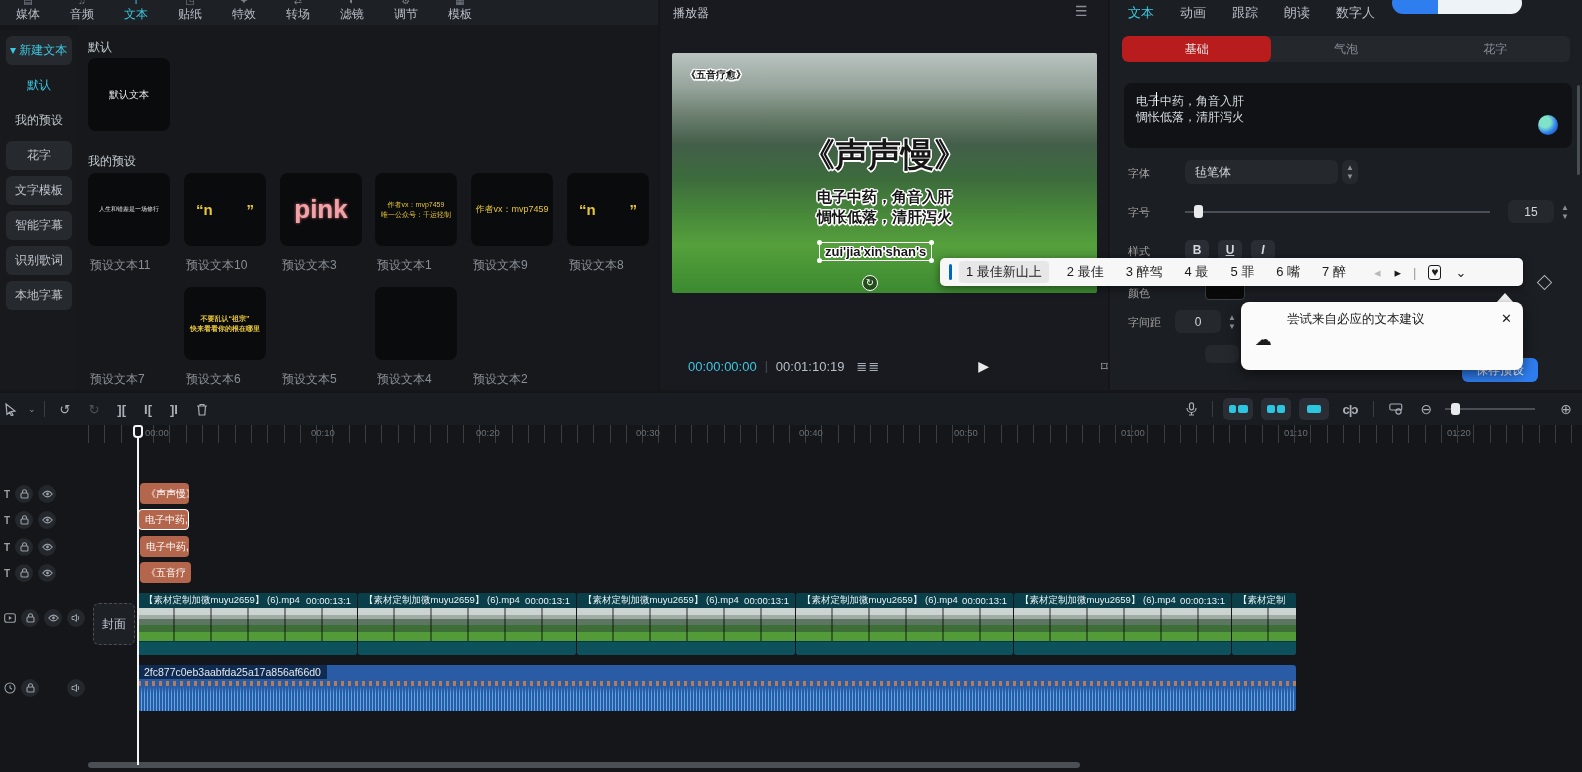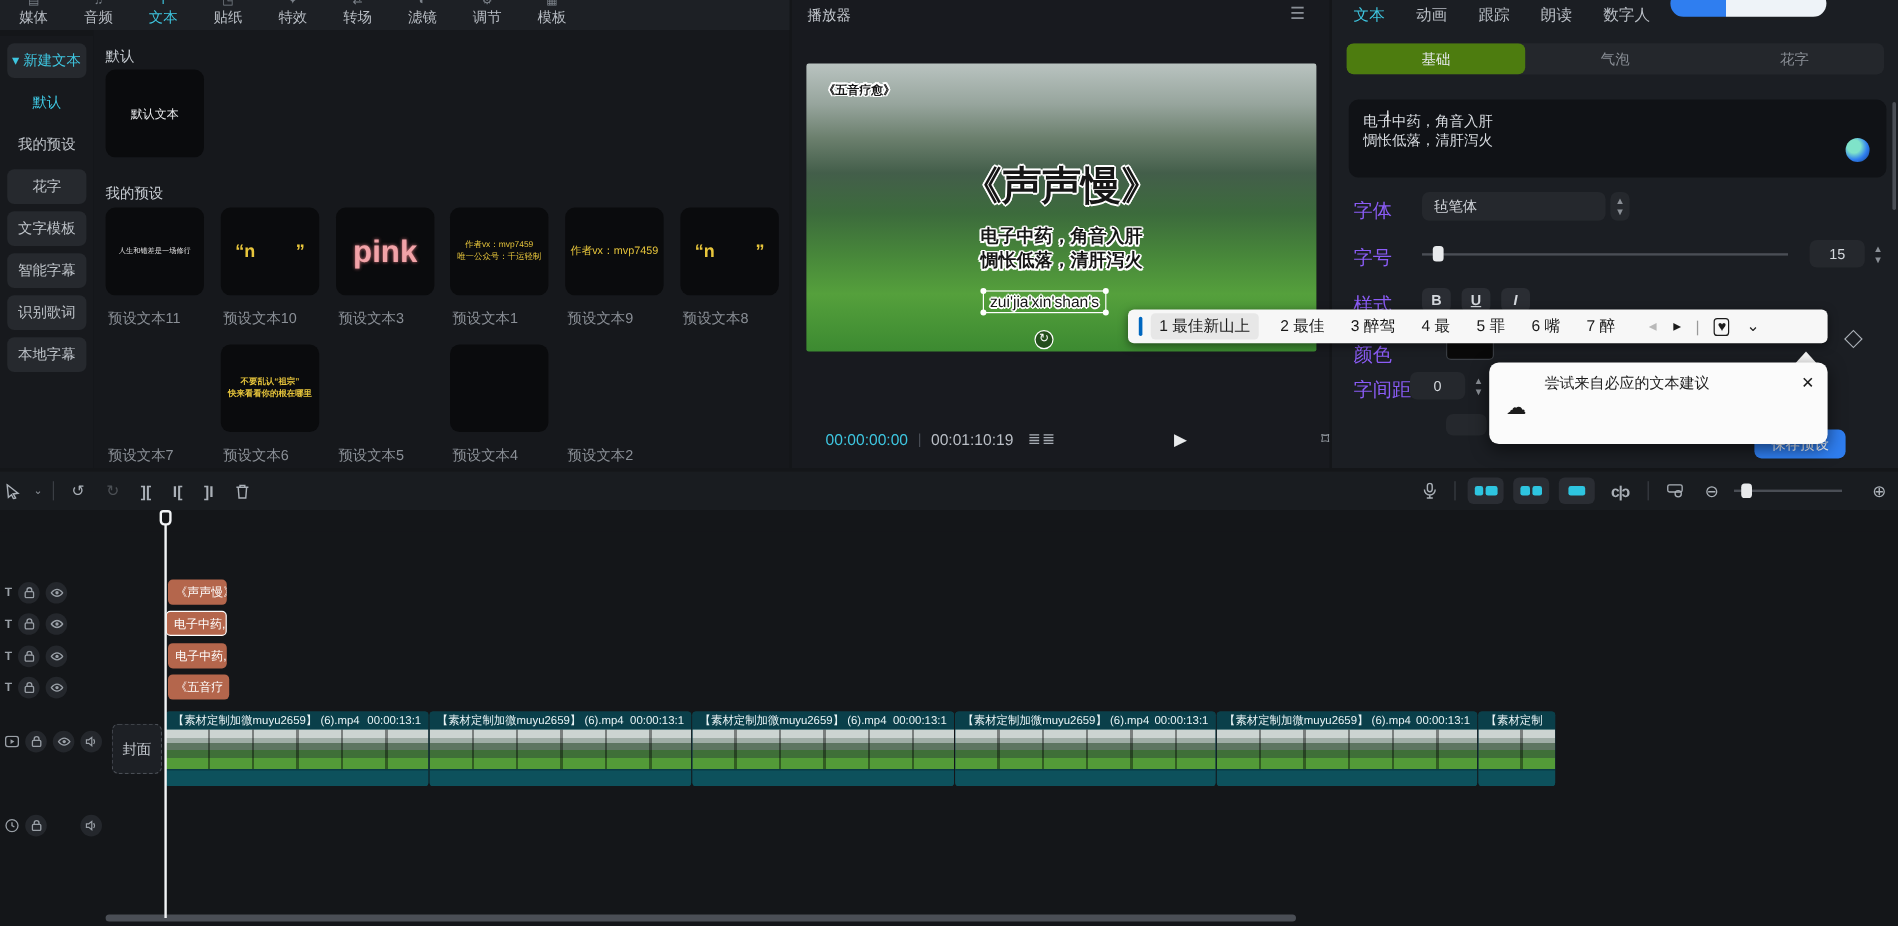--- a/index.html
+++ b/index.html
@@ -43,23 +43,23 @@
 .tc-grey{color:#b9bec5;font-size:13px}
 .pc-icon{color:#a7adb4;font-size:13px}
 .ratio-box{border:1.5px solid #a7adb4;border-radius:3px;color:#cfd3d8;font-size:10px;padding:0 3px;line-height:13px}
 
 
 #inspector{left:1110px;top:0;width:472px;height:390px;background:#1b1e23}
 .insp-tab{font-size:13px;color:#b9bec5;margin-right:26px}
 .insp-tab.active{color:#3ec6e0}
 #subtabs{display:flex;background:#24272c;border-radius:6px;overflow:hidden;height:26px}
 .subtab{flex:1;display:flex;align-items:center;justify-content:center;color:#8a8f96;font-size:12px}
-.subtab.active{background:#4d7c0f;color:#e6e9ec;border-radius:6px}
+.subtab.active{background:#b91c1c;color:#e6e9ec;border-radius:6px}
 #ta{background:#101216;border-radius:8px;color:#d8dce1;font-size:12px;line-height:1.35;padding:10px 12px;white-space:pre-line}
-.ctl-label{color:#8b5cf6;font-size:16px}
+.ctl-label{color:#a3a3a3;font-size:11px}
 .ctl-box{background:#25282d;border-radius:6px;color:#d4d8dd;font-size:12px;display:flex;align-items:center}
 .stepper{color:#8a8f96;font-size:8px;line-height:1;display:flex;flex-direction:column;align-items:center;justify-content:center;gap:1px}
 .style-btn{background:#2a2d33;border-radius:5px;width:24px;height:20px;display:flex;align-items:center;justify-content:center;color:#d4d8dd;font-size:12px;font-weight:bold}
 #save-btn{background:#2f7ef0;color:#fff;border:none;border-radius:6px;font-size:12px;height:24px;padding:0 14px}
 
 
 #ime{left:940px;top:258px;width:583px;height:28px;background:#f7f7f7;border-radius:5px;box-shadow:0 2px 8px rgba(0,0,0,.5);display:flex;align-items:center;color:#1b1b1b;font-size:13px;z-index:9}
 .cand{margin-right:22px;white-space:nowrap}
 .cand-first{background:#e7e7e7;border-radius:4px;padding:2px 7px;margin-right:18px}
 #ime-accent{width:3px;height:16px;background:#0067c0;border-radius:2px;margin:0 7px 0 9px}
@@ -213,21 +213,21 @@
 
   <div id="player" class="abs">
     <div class="abs" style="left:13px;top:5px;color:#c5cad0">播放器</div>
     <div class="abs" style="left:415px;top:3px;color:#8a8f96;font-size:14px">☰</div>
     <div id="pv" class="abs">
       <div class="abs stroke" style="left:14px;top:15px;font-size:10px">《五音疗愈》</div>
       <div class="abs stroke" style="left:0;top:80px;width:100%;text-align:center;font-size:33px">《声声慢》</div>
       <div class="abs stroke" style="left:0;top:135px;width:100%;text-align:center;font-size:15px">电子中药，角音入肝</div>
       <div class="abs stroke" style="left:0;top:155px;width:100%;text-align:center;font-size:15px">惆怅低落，清肝泻火</div>
       <div class="pinbox" style="left:147px;top:189px">
-        <span class="stroke" style="font-size:13px;font-weight:normal">zui'jia'xin'shan's</span>
+        <span class="stroke" style="font-size:13px;font-weight:bold">zui'jia'xin'shan's</span>
         <span class="handle" style="left:-3px;top:-3px"></span>
         <span class="handle" style="right:-3px;top:-3px"></span>
         <span class="handle" style="left:-3px;bottom:-3px"></span>
         <span class="handle" style="right:-3px;bottom:-3px"></span>
       </div>
       <div class="abs" style="left:190px;top:222px;width:16px;height:16px;border:1.5px solid #fff;border-radius:50%;background:rgba(0,0,0,.45);color:#fff;font-size:10px;text-align:center;line-height:14px">↻</div>
     </div>
     <div id="pctrl" class="abs">
       <span class="tc-cyan" style="margin-left:28px">00:00:00:00</span>
       <span style="color:#4a4e55;margin:0 8px">|</span>
@@ -369,20 +369,31 @@
         </svg>
     </span>
     <span class="tb-i" style="font-size:14px">⊖</span>
     <span style="width:90px;height:2px;background:#4a4e55;margin:0 4px;position:relative">
       <span style="position:absolute;left:6px;top:-5px;width:9px;height:12px;background:#e8eaec;border-radius:3px"></span>
     </span>
     <span style="flex-basis:12px"></span>
     <span class="tb-i" style="font-size:14px;margin-right:10px;margin-left:auto0">⊕</span>
   </div>
 
+  <div id="ruler" class="abs">
+    <span class="rlabel" style="left:57px">00:00</span>
+    <span class="rlabel" style="left:223px">00:10</span>
+    <span class="rlabel" style="left:388px">00:20</span>
+    <span class="rlabel" style="left:548px">00:30</span>
+    <span class="rlabel" style="left:711px">00:40</span>
+    <span class="rlabel" style="left:866px">00:50</span>
+    <span class="rlabel" style="left:1033px">01:00</span>
+    <span class="rlabel" style="left:1196px">01:10</span>
+    <span class="rlabel" style="left:1359px">01:20</span>
+  </div>
 
   <div id="tracks" class="abs">
 
     <div class="row abs" style="left:4px;top:42px;gap:5px">
       <span class="tk-ic" style="font-weight:bold">T</span>
       <span class="tk-circle">
           <svg width="9" height="10" viewBox="0 0 9 10">
             <rect x="1" y="4" width="7" height="5" rx="1" fill="none" stroke="#9aa0a7" stroke-width="1.1"></rect>
             <path d="M2.5 4 V2.8 a2 2 0 0 1 4 0 V4" fill="none" stroke="#9aa0a7" stroke-width="1.1"></path>
           </svg>
@@ -536,20 +547,25 @@
         </span>
       <span style="width:18px"></span>
       <span class="tk-circle">
           <svg width="10" height="10" viewBox="0 0 10 10">
             <path d="M1 3.5 H3 L5.5 1.5 V8.5 L3 6.5 H1 Z" fill="none" stroke="#9aa0a7" stroke-width="1"></path>
             <path d="M7 3 Q8.5 5 7 7" fill="none" stroke="#9aa0a7" stroke-width="1"></path>
           </svg>
         </span>
     </div>
 
+    <div id="aclip" style="top:222px">
+      <span id="aname">2fc877c0eb3aabfda25a17a856af66d0</span>
+      <div id="awave-dots"></div>
+      <div id="awave"></div>
+    </div>
   </div>
 
   <div id="playhead" class="abs"></div>
   <div id="ph-handle" class="abs"></div>
 
   <div id="hscroll" class="abs"></div>
 
 </div>
 
 </body></html>

